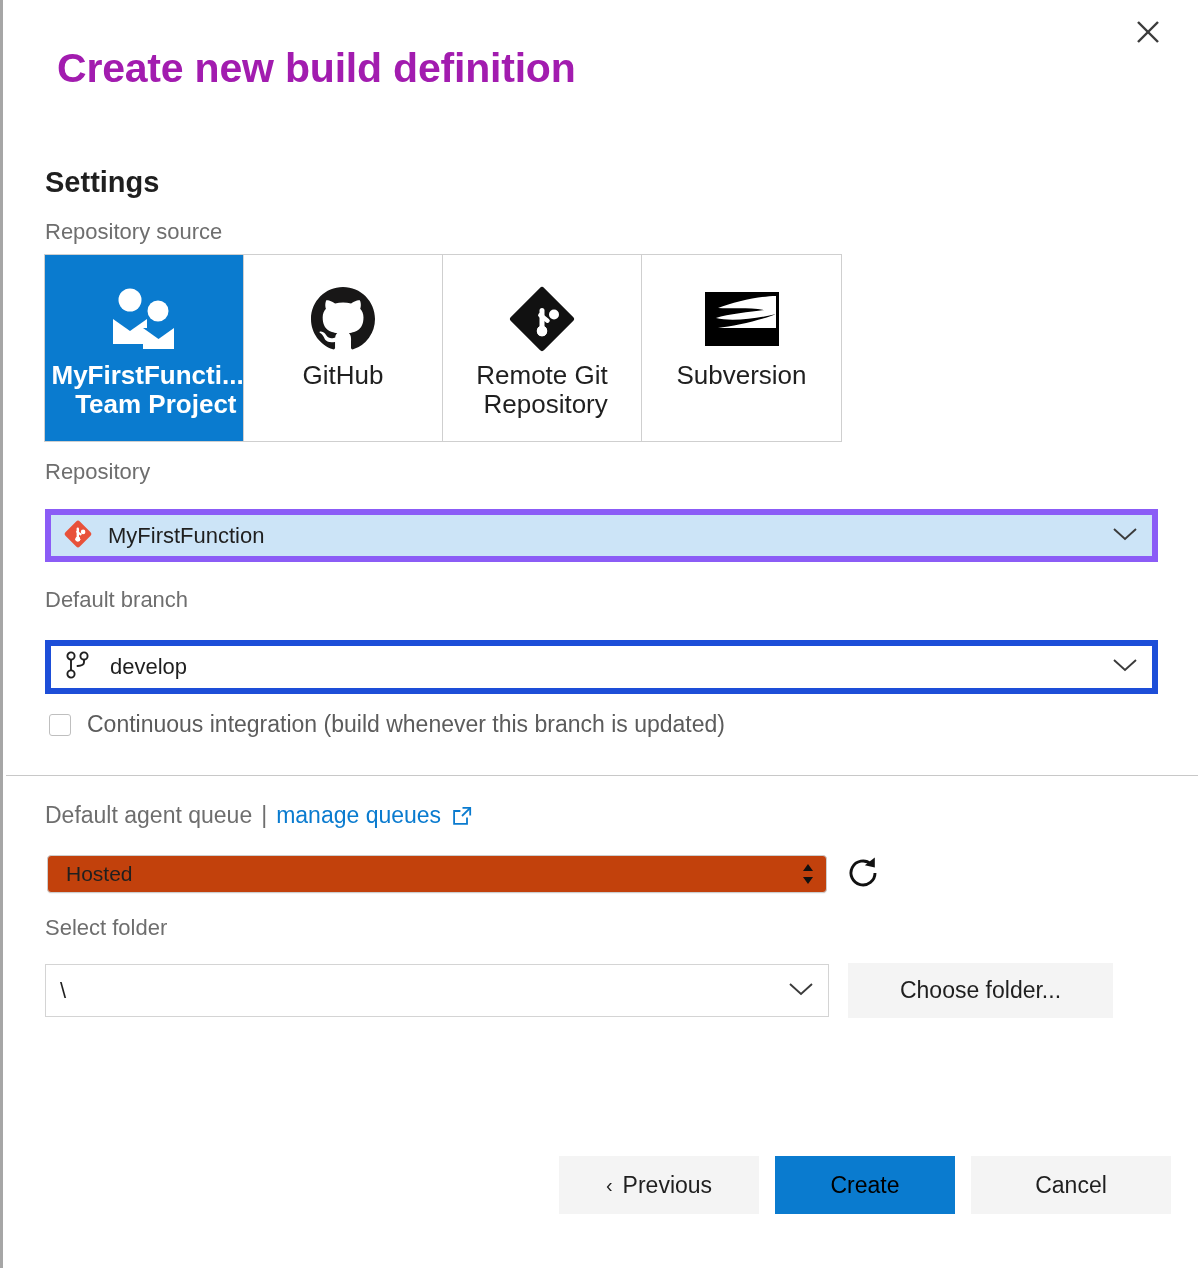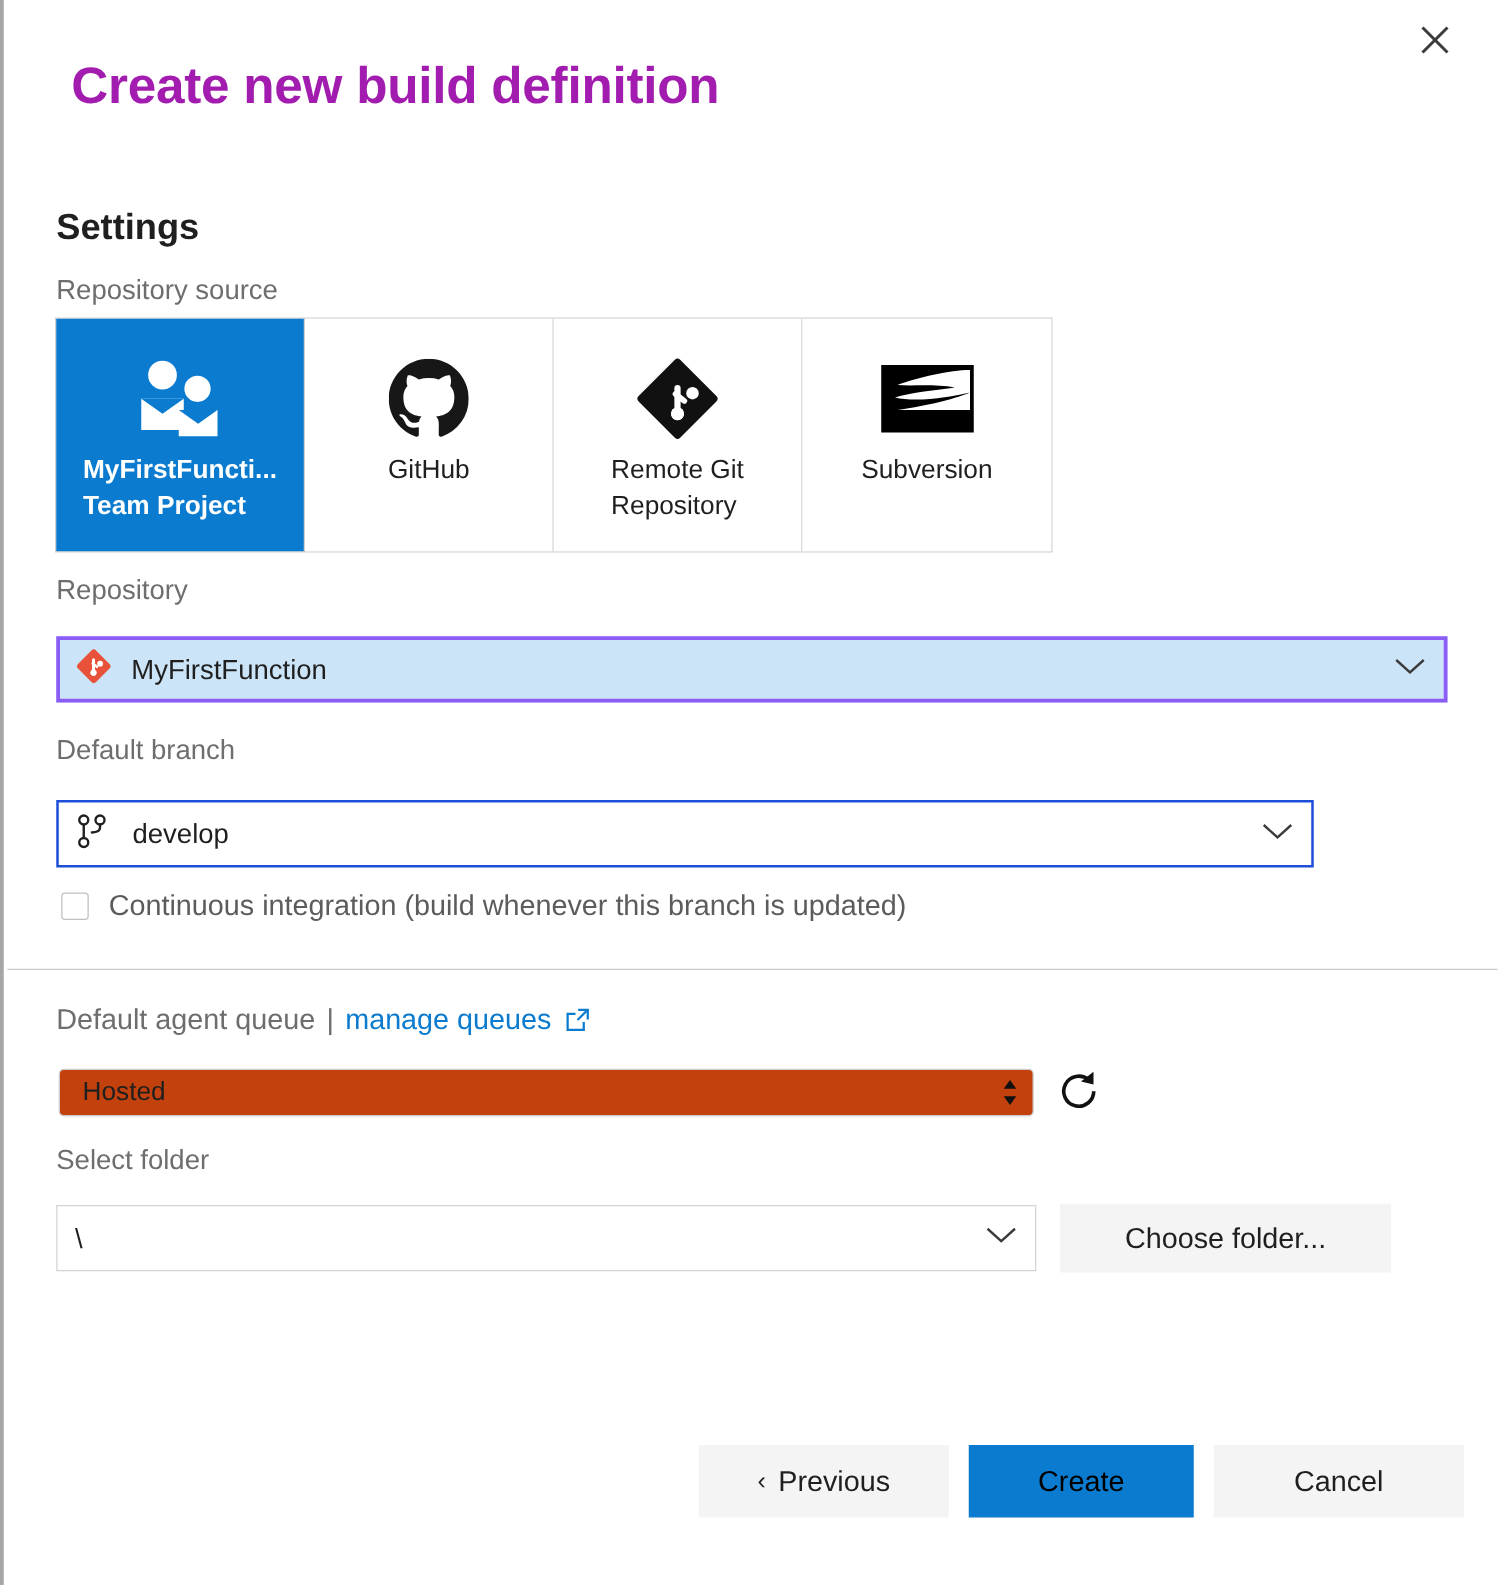--- a/index.html
+++ b/index.html
@@ -80,53 +80,53 @@
     background: #fff;
   }
   .tile:last-child { border-right: none; }
   .tile.selected { background: #0a7bcf; }
   .tile-icon {
     height: 76px;
     display: flex; align-items: center; justify-content: center;
   }
   .tile-label {
     margin-top: 4px;
-    font-size: 21px;
+    font-size: 26px;
     line-height: 29px;
-    text-align: left;
+    text-align: right;
     color: #1f1f1f;
     max-width: 185px;
   }
   .tile.selected .tile-label { color: #ffffff; font-weight: bold; }
 
   
   .repo-select {
     position: absolute;
     left: 42px; top: 509px;
     width: 1113px; height: 53px;
     background: #cce4f7;
-    border: 3px solid #8b5cf6;
+    border: 6px solid #8b5cf6;
     display: flex; align-items: center;
     padding: 0 14px 0 12px;
     cursor: pointer;
   }
   .repo-name {
     margin-left: 15px;
     font-size: 22px;
     color: #1f1f1f;
   }
   .repo-select .chev { margin-left: auto; }
 
   
   .branch-select {
     position: absolute;
     left: 42px; top: 640px;
-    width: 1006px; height: 54px;
-    background: #fff;
-    border: 2px solid #1d4ed8;
+    width: 1113px; height: 54px;
+    background: #fff;
+    border: 6px solid #1d4ed8;
     display: flex; align-items: center;
     padding: 0 14px 0 14px;
     cursor: pointer;
   }
   .branch-name {
     margin-left: 19px;
     font-size: 22px;
     color: #1f1f1f;
   }
   .branch-select .chev { margin-left: auto; }

